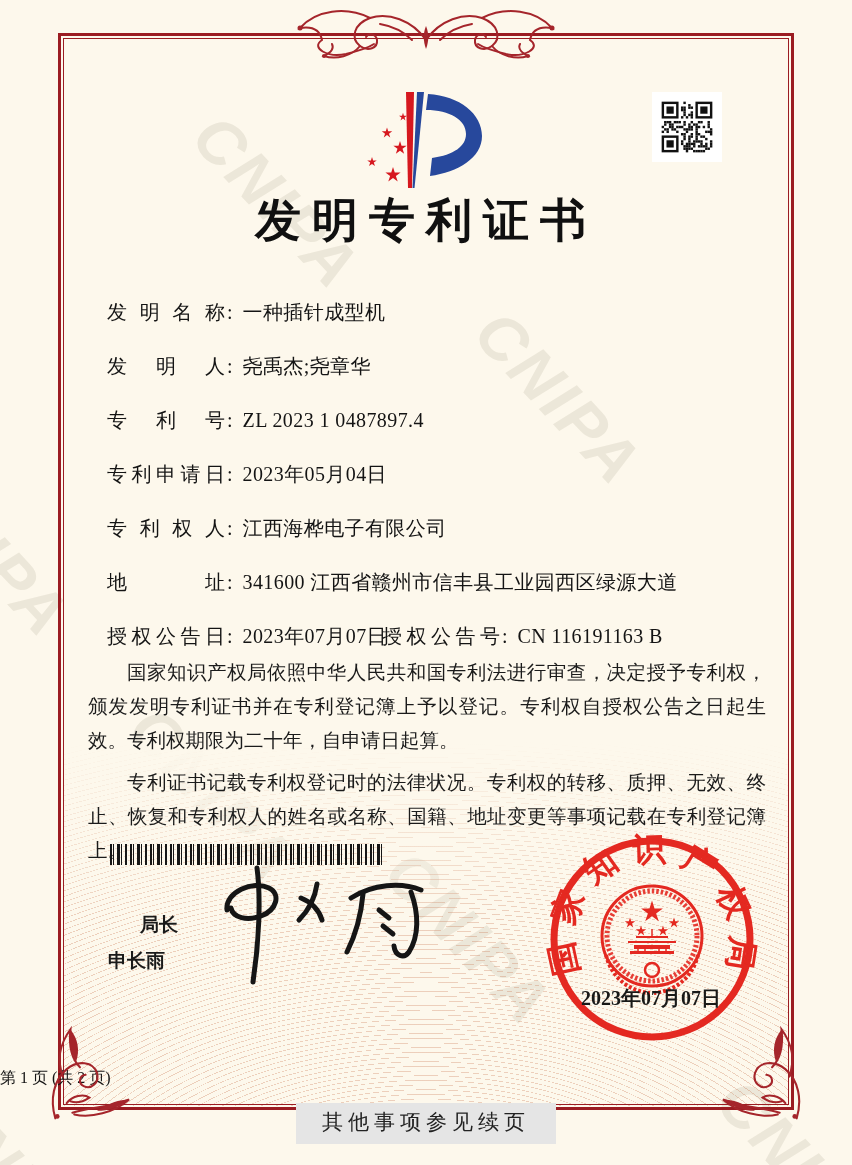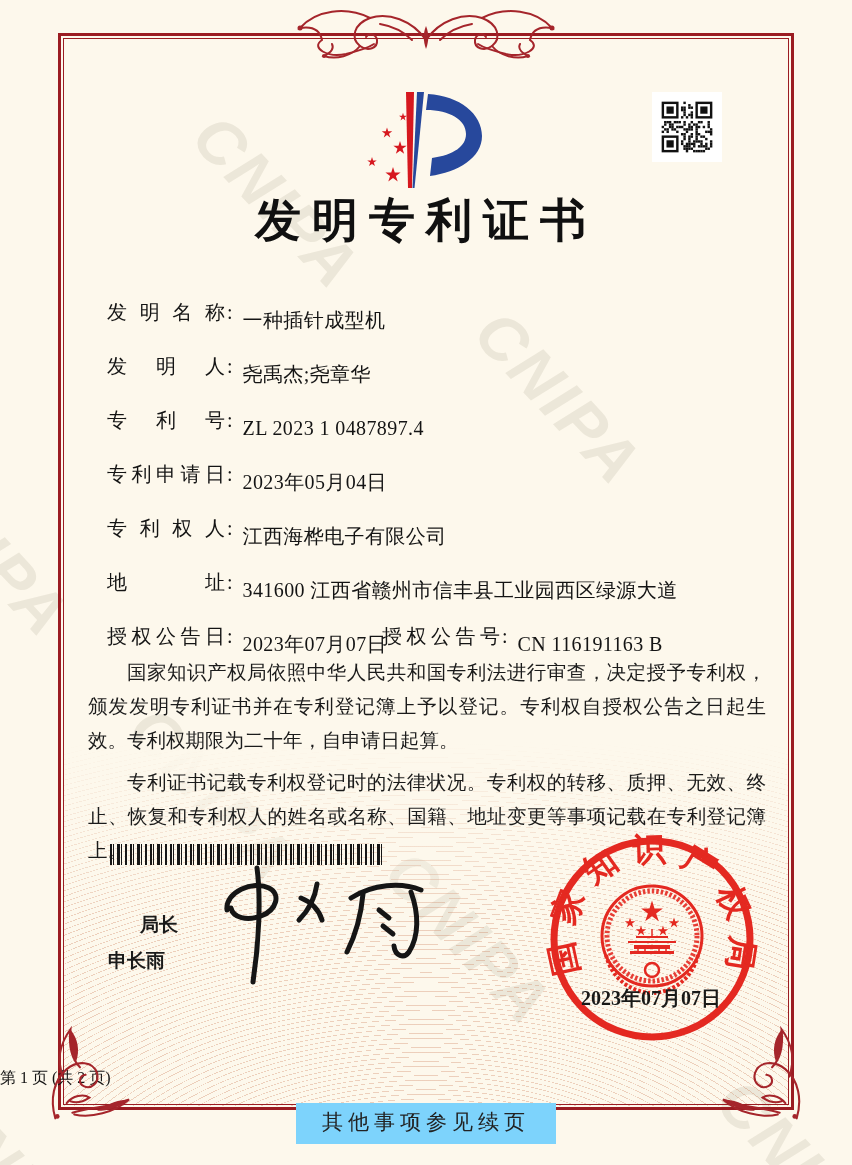--- a/index.html
+++ b/index.html
@@ -46,21 +46,21 @@
   .qr{position:absolute;left:652px;top:92px;width:70px;height:70px;z-index:3;}
   .title{
     position:absolute;left:0;top:190px;width:100%;z-index:3;text-align:center;
     font-size:46px;font-weight:600;letter-spacing:11px;color:#101010;
   }
   
   .fields{position:absolute;left:107px;top:300px;width:660px;z-index:3;font-size:20px;}
   .frow{position:relative;display:flex;align-items:flex-start;height:54px;line-height:24px;}
   .flabel{display:inline-block;width:118px;text-align:justify;text-align-last:justify;}
   .fcolon{margin:0 10px 0 2px;}
-  .fvalue{letter-spacing:0.4px;white-space:nowrap;margin-top:8px;}
+  .fvalue{letter-spacing:0.4px;white-space:nowrap;}
   .fpair2{position:absolute;left:275px;top:0;display:flex;align-items:flex-start;}
   
   .paras{
     position:absolute;left:88px;top:656px;width:678px;z-index:3;
     font-size:19.5px;line-height:34px;text-align:justify;color:#1b1b1b;
   }
   .paras p{margin:0;text-indent:2em;}
   .paras p + p{margin-top:8px;}
   
   .barcode{
@@ -77,21 +77,21 @@
   .signer-name{position:absolute;left:108px;top:948px;z-index:3;
     font:600 19px "Liberation Sans","DejaVu Sans",sans-serif;color:#1a1a1a;}
   .signature{position:absolute;left:205px;top:858px;width:240px;height:132px;z-index:3;}
   
   .seal{position:absolute;left:546px;top:833px;width:212px;height:212px;z-index:5;opacity:0.96;}
   .seal text{font-family:"Liberation Serif","DejaVu Serif",serif;}
   
   .page-num{position:absolute;left:0;top:1068px;width:100%;z-index:3;font-size:16px;}
   .cont-box{
     position:absolute;left:50%;top:1103px;transform:translateX(-50%);z-index:6;
-    background:#7dd3fc;padding:5px 26px 8px;font-size:21px;letter-spacing:5px;color:#222;
+    background:#e5e5e5;padding:5px 26px 8px;font-size:21px;letter-spacing:5px;color:#222;
     white-space:nowrap;
   }
 </style>
 </head>
 <body>
 
 <div class="page">
 
   <div class="wm" style="left:232px;top:100px">CNIPA</div>
   <div class="wm" style="left:514px;top:296px">CNIPA</div>

